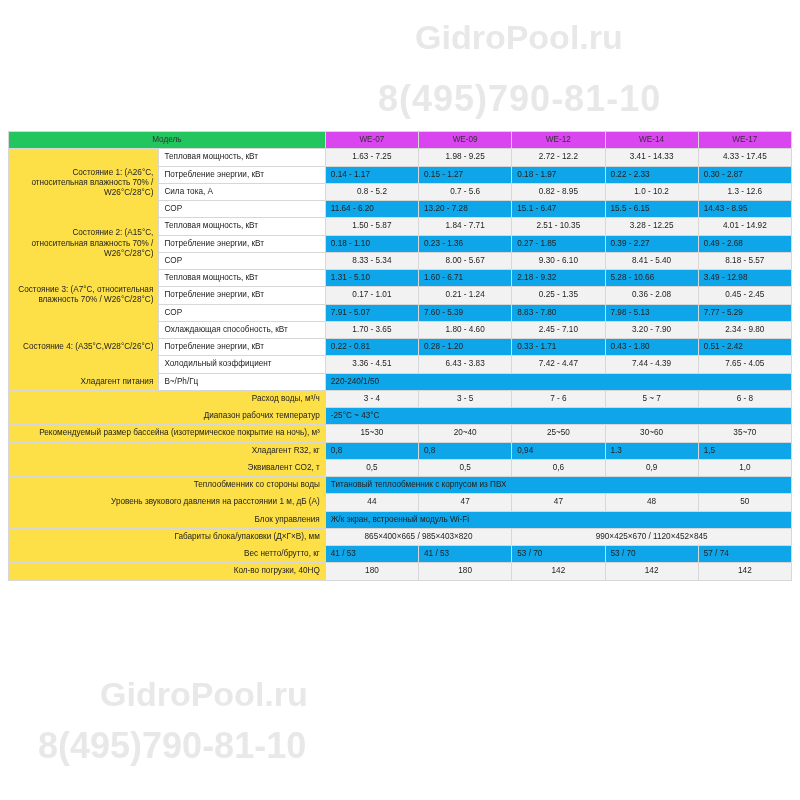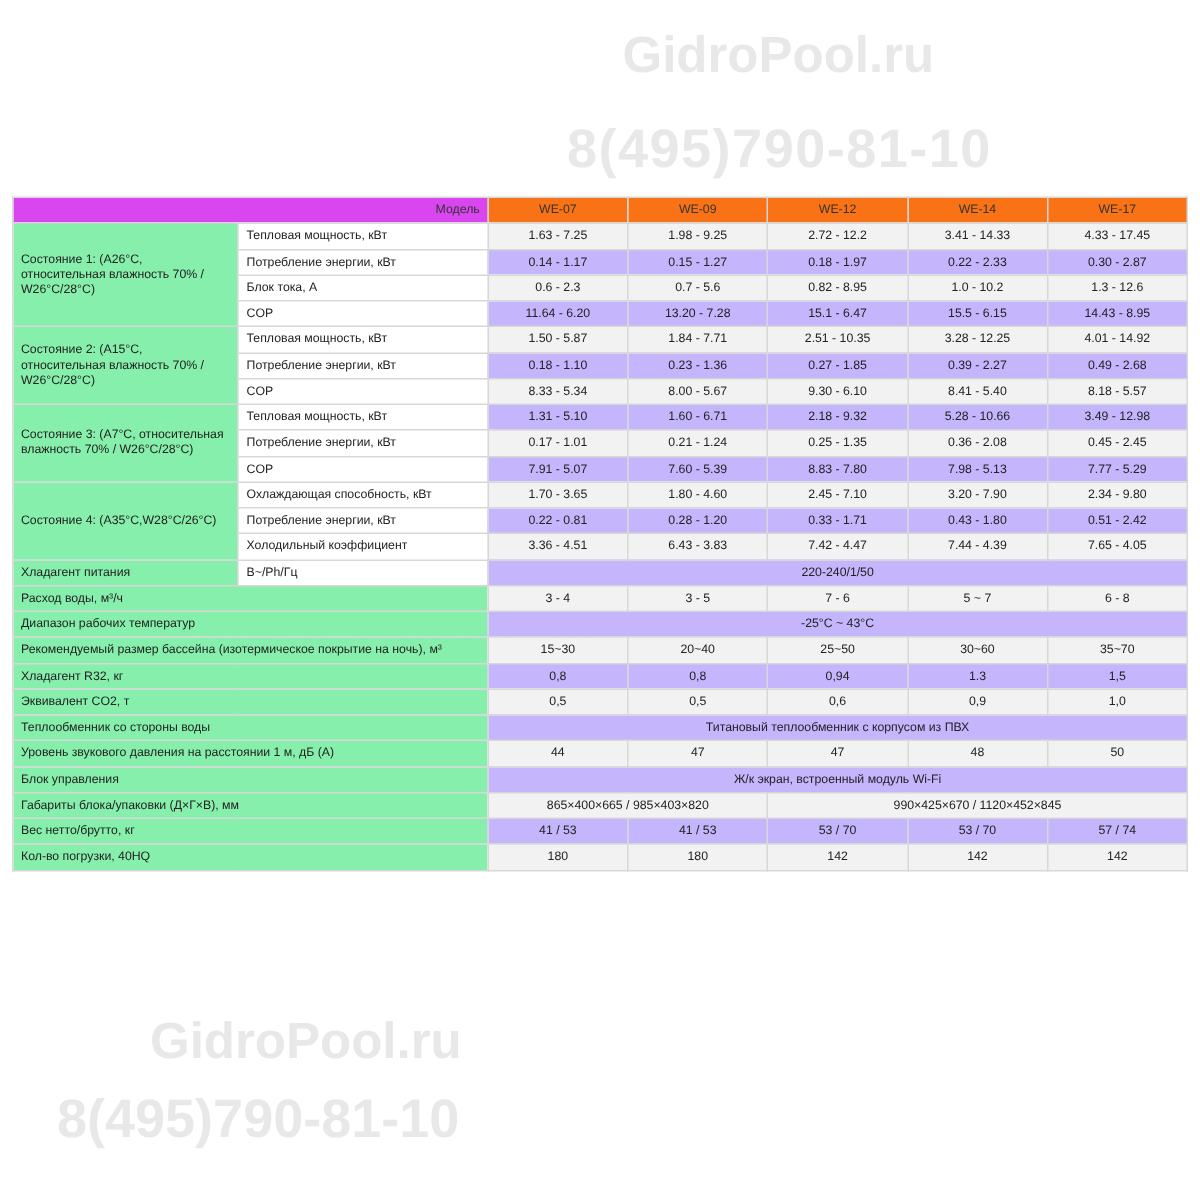--- a/index.html
+++ b/index.html
@@ -74,43 +74,42 @@
     font-size: 8.2px;
     color: #222;
   }
   table.spec td {
     border: 1px solid #d7d7d7;
     padding: 3px 5px;
     vertical-align: middle;
     line-height: 1.25;
   }
   td.lbl {
-    text-align: left;
-    background: #86efac;
+    text-align: right;
+    background: #fde047;
   }
   td.lbl2 {
     text-align: left;
     background: #ffffff;
   }
   td.val {
-    text-align: center;
-    background: #c4b5fd;
+    background: #0ea5e9;
   }
   td.valg {
     text-align: center;
     background: #f2f2f2;
   }
   td.hdr {
     text-align: center;
-    background: #f97316;
+    background: #d946ef;
     color: #333;
   }
   td.hdr-left {
-    text-align: right;
-    background: #d946ef;
+    text-align: center;
+    background: #22c55e;
     color: #333;
   }
   .col-a { width: 150px; }
   .col-b { width: 166px; }
   .col-c { width: 93px; }
 </style>
 </head>
 <body>
 
 <div class="wm wm-top-text">GidroPool.ru</div>
@@ -151,22 +150,22 @@
         </tr>
         <tr>
           <td class="lbl2">Потребление энергии, кВт</td>
           <td class="val">0.14 - 1.17</td>
           <td class="val">0.15 - 1.27</td>
           <td class="val">0.18 - 1.97</td>
           <td class="val">0.22 - 2.33</td>
           <td class="val">0.30 - 2.87</td>
         </tr>
         <tr>
-          <td class="lbl2">Блок тока, А</td>
-          <td class="valg">0.6 - 2.3</td>
+          <td class="lbl2">Сила тока, А</td>
+          <td class="valg">0.8 - 5.2</td>
           <td class="valg">0.7 - 5.6</td>
           <td class="valg">0.82 - 8.95</td>
           <td class="valg">1.0 - 10.2</td>
           <td class="valg">1.3 - 12.6</td>
         </tr>
         <tr>
           <td class="lbl2">COP</td>
           <td class="val">11.64 - 6.20</td>
           <td class="val">13.20 - 7.28</td>
           <td class="val">15.1 - 6.47</td>

